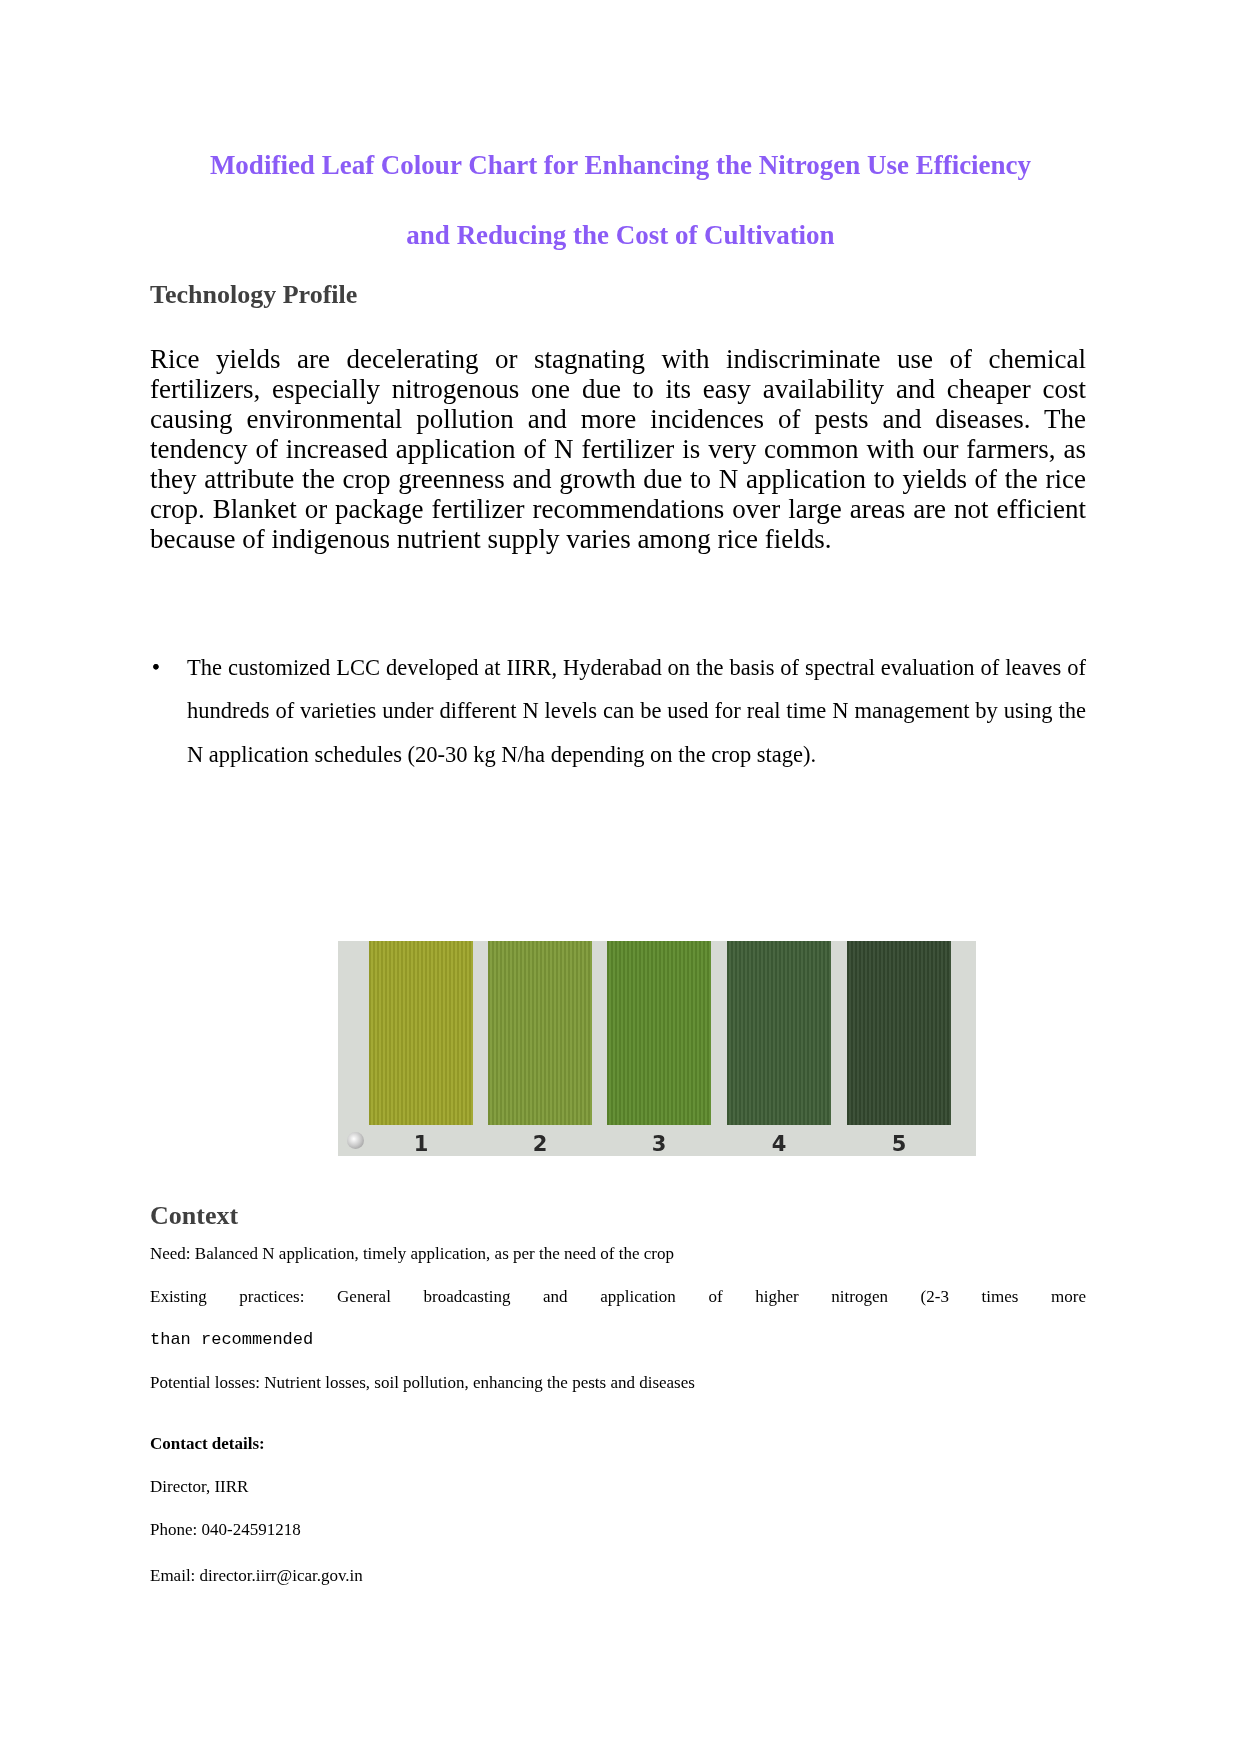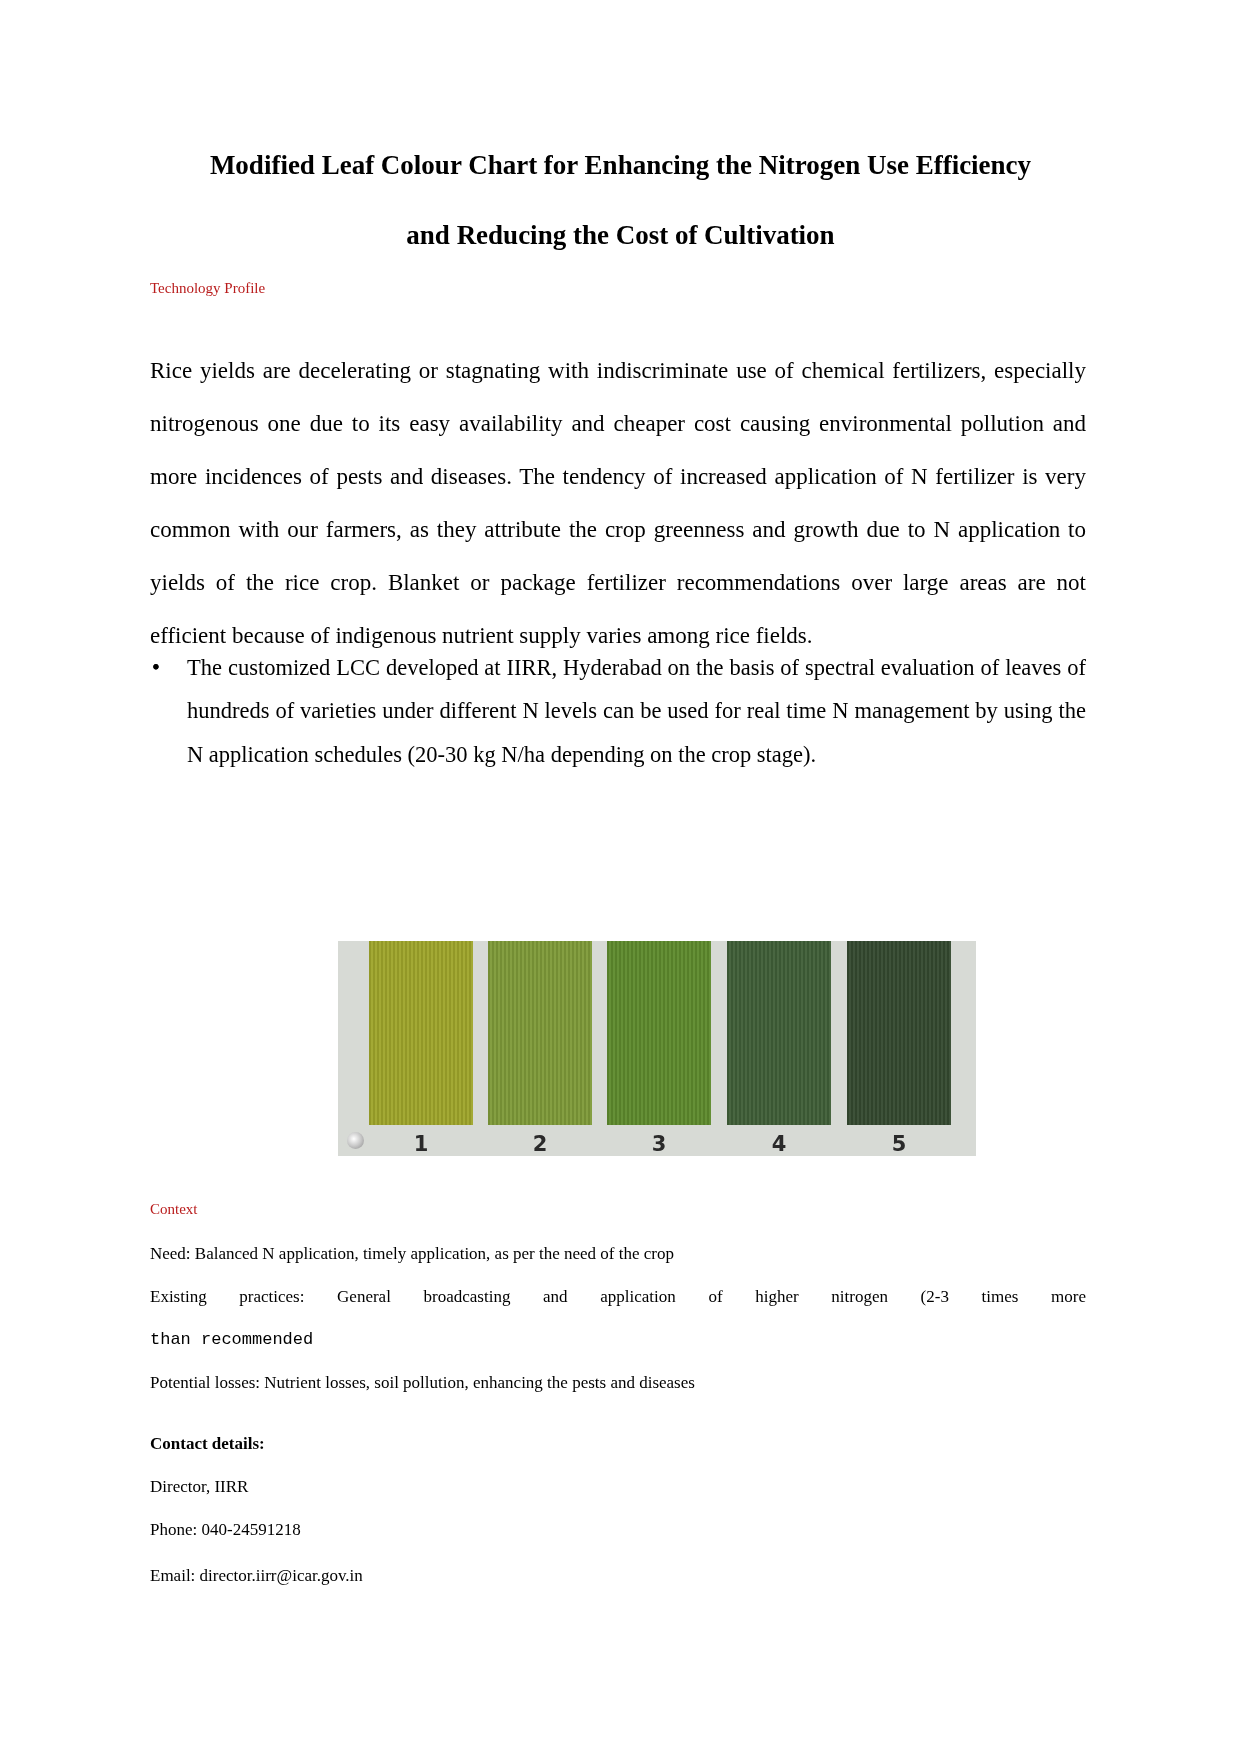--- a/index.html
+++ b/index.html
@@ -1,20 +1,20 @@
 <!DOCTYPE html>
 <html><head>
 <meta charset="utf-8">
 <style>
   html,body{margin:0;padding:0;background:#fff;}
   body{width:1241px;height:1755px;position:relative;font-family:"Liberation Serif","DejaVu Serif",serif;color:#000;}
-  .title{position:absolute;left:0;width:1241px;text-align:center;color:#000000;font-weight:bold;font-size:27px;}
+  .title{position:absolute;left:0;width:1241px;text-align:center;color:#8b5cf6;font-weight:bold;font-size:27px;}
   .t1{top:150px;} .t2{top:200px;margin-top:20px;}
-  .heading{position:absolute;left:150px;color:#b91c1c;font-weight:normal;font-size:15px;}
-  .para{position:absolute;left:150px;width:936px;font-size:23px;line-height:53px;text-align:justify;}
+  .heading{position:absolute;left:150px;color:#404040;font-weight:bold;font-size:26px;}
+  .para{position:absolute;left:150px;width:936px;font-size:27px;line-height:30px;text-align:justify;}
   .bullets{position:absolute;left:150px;width:936px;margin:0;padding:0;list-style:none;font-size:22.5px;line-height:43.3px;}
   .bullets li{position:relative;padding-left:37px;text-align:justify;}
   .bullets li .dot{position:absolute;left:2px;top:0;}
   .lcc{position:absolute;left:338px;top:941px;width:638px;height:215px;background:#d7dad5;overflow:hidden;}
   .strip{position:absolute;top:0;height:184px;
     background-image:repeating-linear-gradient(90deg,rgba(0,0,0,0.08) 0 2px,rgba(255,255,255,0.05) 2px 4px);}
   .strip-num{position:absolute;top:191px;width:40px;text-align:center;font-family:"DejaVu Sans",sans-serif;font-size:21px;color:#2a2a2a;font-weight:bold;}
   .hole{position:absolute;left:9px;top:191px;width:17px;height:17px;border-radius:50%;
     background:radial-gradient(circle at 40% 40%,#fff 0,#c8c8c8 50%,#8a8a8a 100%);}
   .line{position:absolute;left:150px;font-size:17px;}

